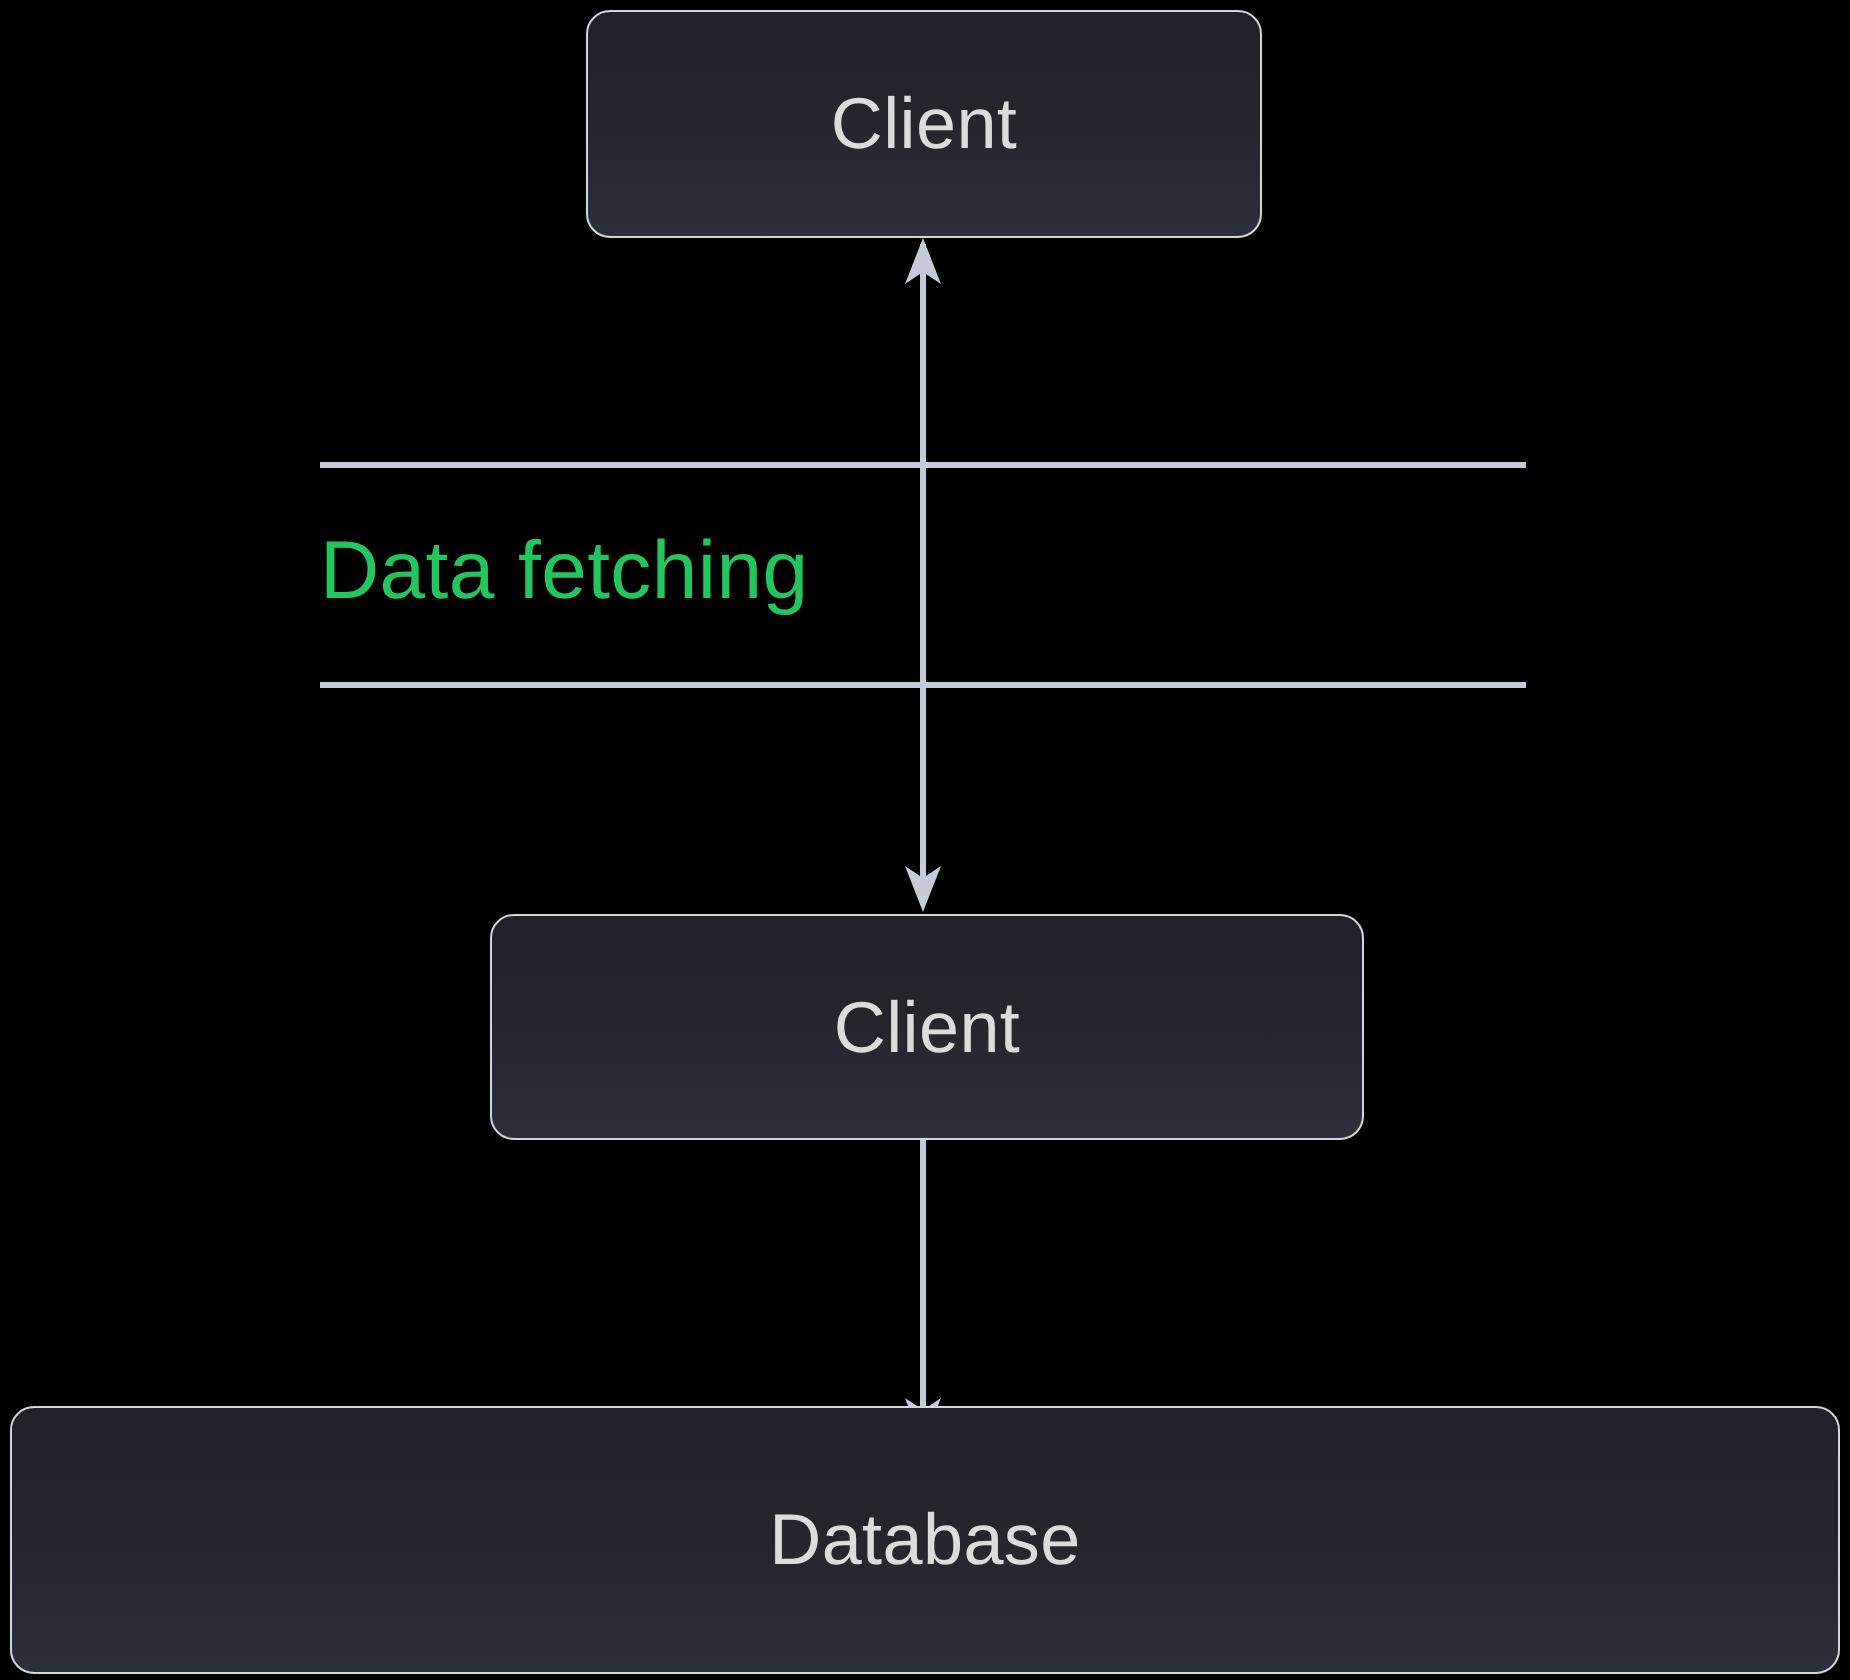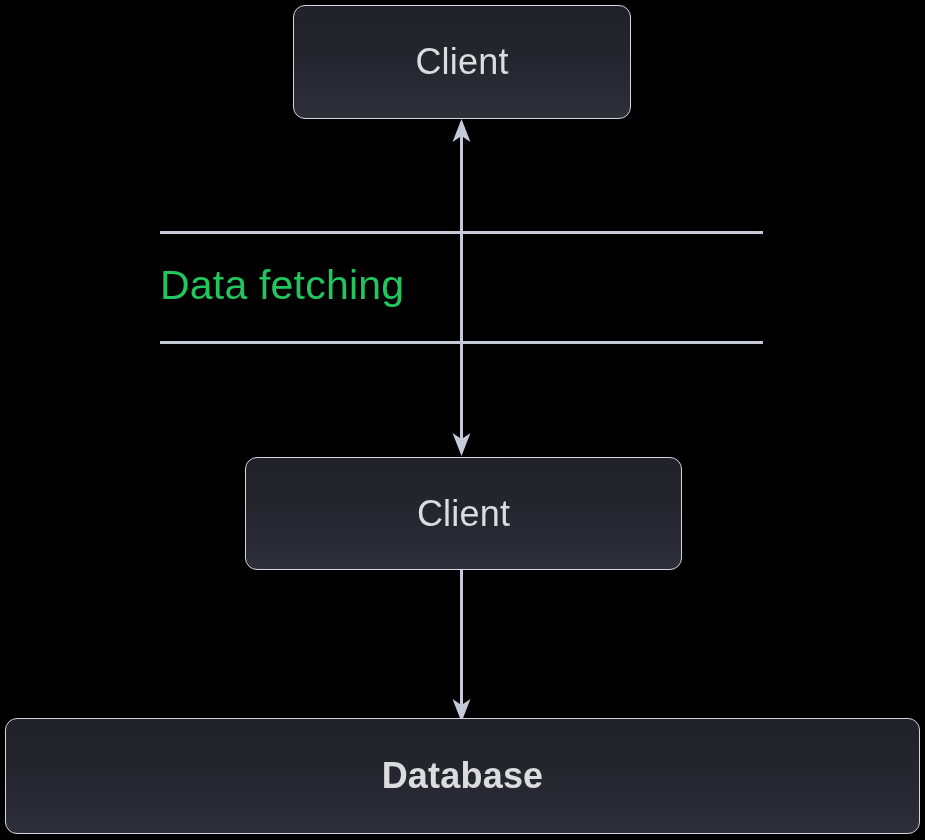--- a/index.html
+++ b/index.html
@@ -54,24 +54,23 @@
 
   #node-server {
     left: 245px;
     top: 457px;
     width: 437px;
     height: 113px;
   }
 
   #node-database {
     left: 5px;
-    top: 718px;
+    top: 703px;
     width: 915px;
-    height: 116px;
-    font-weight: bold;
+    height: 134px;
   }
 
   
   #edges {
     position: absolute;
     left: 0;
     top: 0;
     width: 925px;
     height: 840px;
     pointer-events: none;

